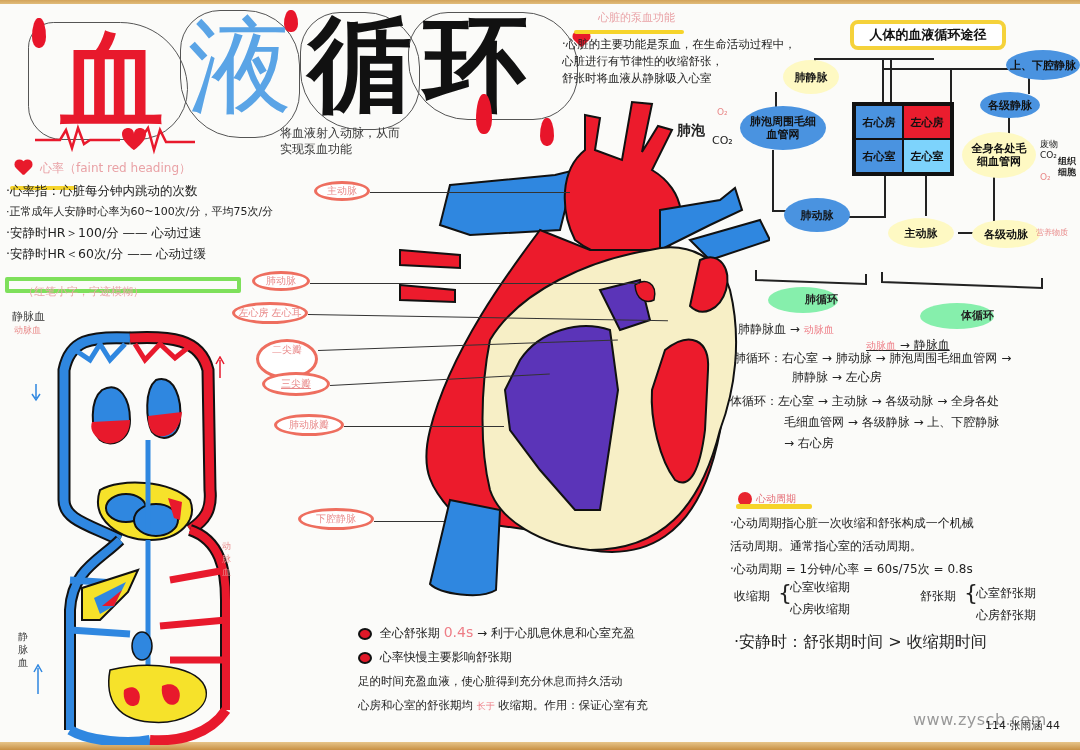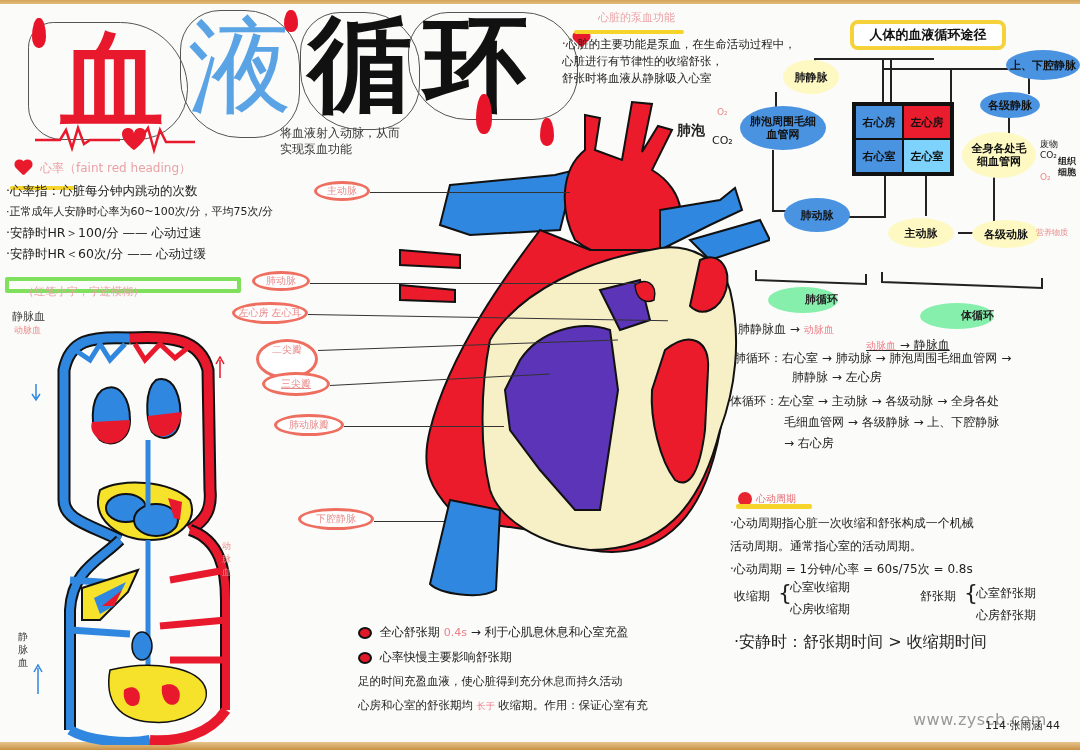--- a/index.html
+++ b/index.html
@@ -302,21 +302,21 @@
     <div>心室舒张期</div>
     <div>心房舒张期</div>
   </div>
   <div class="abs hand" style="left:734px;top:632px;font-size:16px;">·安静时：舒张期时间 &gt; 收缩期时间</div>
 </div>
 
 <div class="bottom-notes">
   <div>
     <span class="red-dot"></span>
     <span>全心舒张期</span>
-    <span style="color:#ee7d86;font-size:11px;text-align:right;">0.4s</span>
+    <span style="color:#ee7d86;font-size:14px;text-align:right;">0.4s</span>
     <span>→ 利于心肌息休息和心室充盈</span>
   </div>
   <div>
     <span class="red-dot"></span>
     <span>心率快慢主要影响舒张期</span>
   </div>
   <div style="font-size:11.5px;">足的时间充盈血液，使心脏得到充分休息而持久活动</div>
   <div style="font-size:11.5px;">
     <span>心房和心室的舒张期均</span>
     <span style="color:#ee7d86;font-size:9px;">长于</span>

